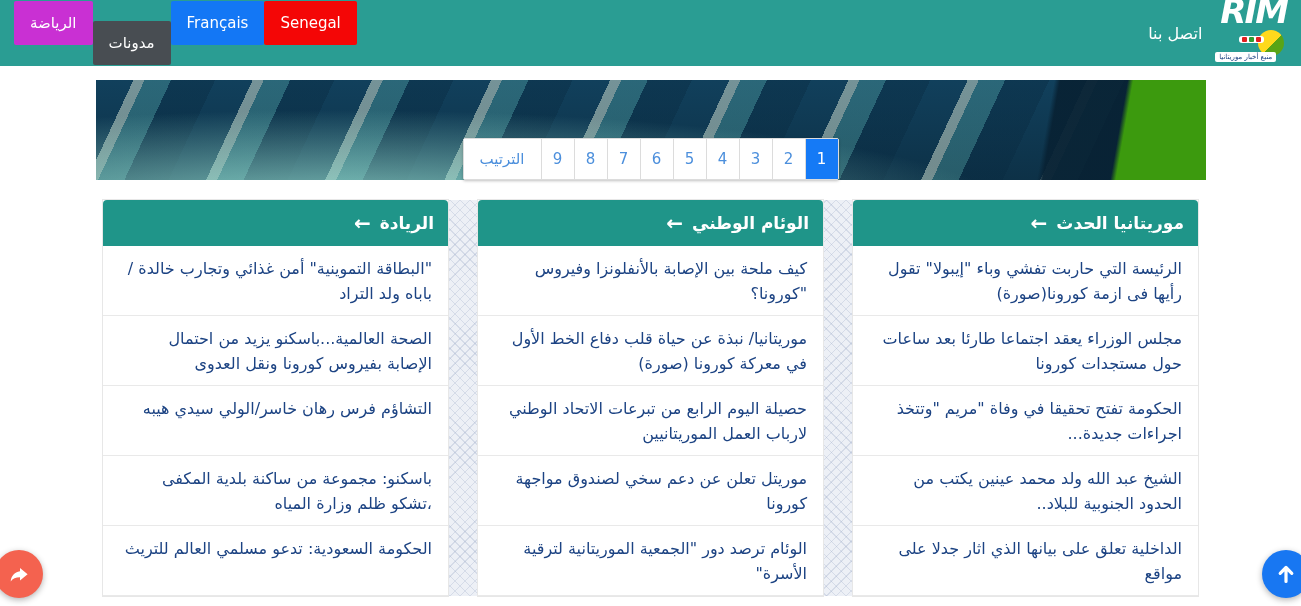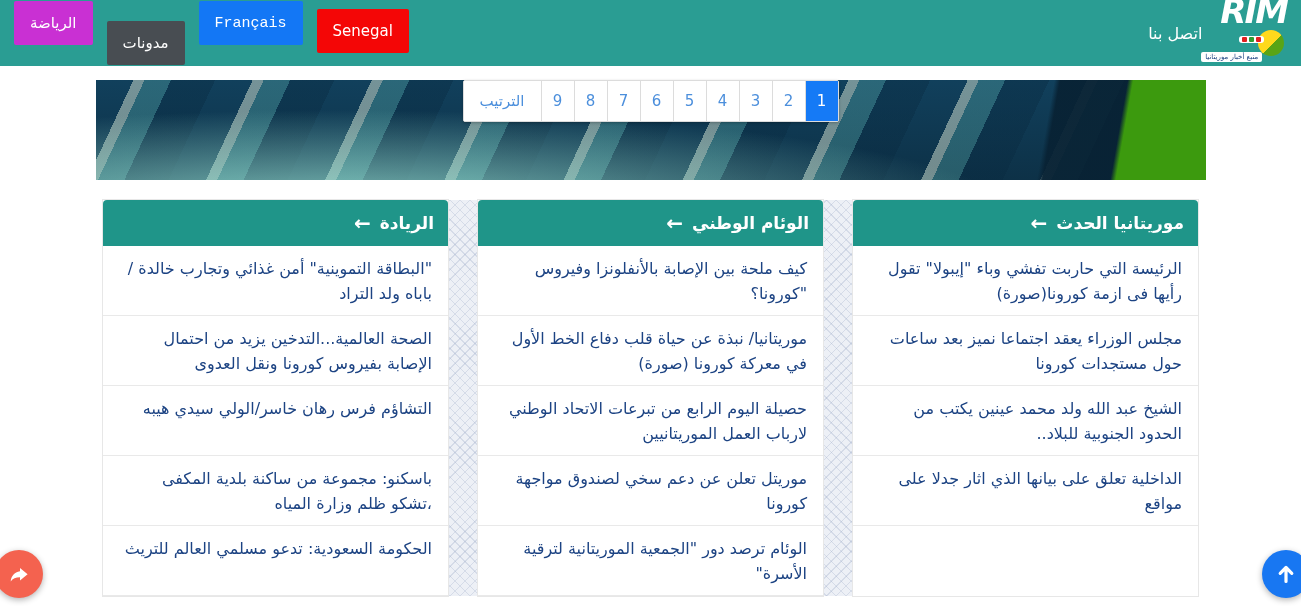--- a/index.html
+++ b/index.html
@@ -14,38 +14,38 @@
   .logo { display:flex; align-items:flex-start; cursor:pointer;flex-direction:column; }
   .logo-rim { color:#fff; font-size:34px; font-weight:bold; font-style:italic;
               letter-spacing:-2px; line-height:1; }
   .logo-cluster { position:relative; width:64px; height:44px; }
   .logo-ring { position:absolute; right:0; top:2px; width:26px; height:26px; border-radius:50%;
                background:linear-gradient(135deg,#ffd91c 0 55%, #59a415 55%); }
   .logo-pill { position:absolute; right:20px; top:8px; background:#fff; border-radius:3px;
                padding:1px 3px; display:flex; gap:2px; }
   .logo-pill i { width:5px; height:5px; border-radius:1px; display:block; }
   .dot-red { background:#e02020; } .dot-green { background:#2f9e2f; }
-  .logo-badge { position:absolute; right:22px; top:24px; background:#fff; color:#1c4383;
+  .logo-badge { position:absolute; right:8px; top:24px; background:#fff; color:#1c4383;
                 font-size:7px; padding:1px 4px; border-radius:2px; white-space:nowrap; }
   .contact { color:#fff; font-size:16px; cursor:pointer;margin-left:20px; }
-  .nav-buttons { display:flex; gap:14px; direction:ltr; }
+  .nav-buttons { display:flex; direction:ltr; }
   .nav-btn { border:none; color:#fff; font-size:15px; font-family:inherit; height:44px;
              min-width:78px; padding:0 16px; border-radius:2px; cursor:pointer; }
 
   
   .content { padding-top:14px; }
   .banner { width:1110px; height:100px; margin:0 auto 20px auto;
     background:
       linear-gradient(100deg, rgba(0,0,0,0) 0 91.5%, #3c9a0e 92%),
       linear-gradient(100deg, rgba(0,0,0,0) 0 85%, rgba(8,34,52,.95) 85.5% 92%, rgba(0,0,0,0) 92%),
       radial-gradient(ellipse at 22% 135%, rgba(160,235,220,.85), rgba(160,235,220,0) 55%),
       repeating-linear-gradient(115deg, rgba(238,248,230,0) 0 34px, rgba(238,248,225,.45) 34px 44px,
          rgba(110,205,195,.28) 44px 68px, rgba(8,40,62,.35) 68px 108px),
       linear-gradient(#11405c, #0d3147);
-    display:flex; align-items:flex-start; justify-content:center; }
+    display:flex; align-items:flex-end; justify-content:center; }
   .pagination { display:flex; direction:ltr; background:#fff; border:1px solid #dcdcdc;
                 border-radius:2px; box-shadow:0 1px 3px rgba(0,0,0,.25); }
   .page-box { min-width:33px; height:40px; display:flex; align-items:center; justify-content:center;
               color:#4c8fdc; font-size:15px; padding:0 10px; border-left:1px solid #dcdcdc;
               cursor:pointer; background:#fff; }
   .page-box:first-child { border-left:none; padding:0 16px; }
   .page-box.active { background:#157af6; color:#fff; }
 
   
   .columns { width:1095px; margin:0 auto; display:flex; gap:30px;
@@ -87,22 +87,22 @@
               <i class="dot-red"></i>
           </span>
           <span class="logo-badge">منبع أخبار موريتانيا</span>
         </span>
       </div>
       <span class="contact">اتصل بنا</span>
     </div>
     <nav class="nav-buttons" id="nav-buttons">
         <button class="nav-btn" style="background: rgb(201, 48, 211);">الرياضة</button>
         <button class="nav-btn" style="background: rgb(72, 77, 82); margin-top: 20px;">مدونات</button>
-        <button class="nav-btn" style="background: rgb(19, 119, 245); font-family: Liberation Mono, monospace;">Français</button>
-        <button class="nav-btn" style="background: rgb(244, 6, 6); margin-top: 8px;">Senegal</button>
+        <button class="nav-btn" style="background: rgb(19, 119, 245);">Français</button>
+        <button class="nav-btn" style="background: rgb(244, 6, 6);">Senegal</button>
       </nav>
   </header>
 
   <main class="content">
     <div class="banner">
       <nav class="pagination" id="pagination">
           <a class="page-box">الترتيب</a>
           <a class="page-box">9</a>
           <a class="page-box">8</a>
           <a class="page-box">7</a>
@@ -114,42 +114,43 @@
           <a class="page-box active">1</a>
         </nav>
     </div>
     <div class="columns" id="columns">
         <section class="column">
           <header class="col-header">
             <span class="col-title">موريتانيا الحدث</span>
             <span class="col-arrow">←</span>
           </header>
           <div class="news-item">الرئيسة التي حاربت تفشي وباء "إيبولا" تقول رأيها فى ازمة كورونا(صورة)</div>
-          <div class="news-item">مجلس الوزراء يعقد اجتماعا نميز بعد ساعات حول مستجدات كورونا</div>
+          <div class="news-item">مجلس الوزراء يعقد اجتماعا طارئا بعد ساعات حول مستجدات كورونا</div>
+          <div class="news-item">الحكومة تفتح تحقيقا في وفاة "مريم "وتتخذ اجراءات جديدة...</div>
           <div class="news-item">الشيخ عبد الله ولد محمد عينين يكتب من الحدود الجنوبية للبلاد..</div>
           <div class="news-item">الداخلية تعلق على بيانها الذي اثار جدلا على مواقع</div>
         </section>
         <section class="column">
           <header class="col-header">
             <span class="col-title">الوئام الوطني</span>
             <span class="col-arrow">←</span>
           </header>
           <div class="news-item">كيف ملحة بين الإصابة بالأنفلونزا وفيروس "كورونا؟</div>
           <div class="news-item">موريتانيا/ نبذة عن حياة قلب دفاع الخط الأول في معركة كورونا (صورة)</div>
           <div class="news-item">حصيلة اليوم الرابع من تبرعات الاتحاد الوطني لارباب العمل الموريتانيين</div>
           <div class="news-item">موريتل تعلن عن دعم سخي لصندوق مواجهة كورونا</div>
           <div class="news-item">الوئام ترصد دور "الجمعية الموريتانية لترقية الأسرة"</div>
         </section>
         <section class="column">
           <header class="col-header">
             <span class="col-title">الريادة</span>
             <span class="col-arrow">←</span>
           </header>
           <div class="news-item">"البطاقة التموينية" أمن غذائي وتجارب خالدة / باباه ولد التراد</div>
-          <div class="news-item">الصحة العالمية...التدخين يزيد من احتمال الإصابة بفيروس كورونا ونقل العدوى</div>
+          <div class="news-item">الصحة العالمية...باسكنو يزيد من احتمال الإصابة بفيروس كورونا ونقل العدوى</div>
           <div class="news-item">التشاؤم فرس رهان خاسر/الولي سيدي هيبه</div>
           <div class="news-item">باسكنو: مجموعة من ساكنة بلدية المكفى ،تشكو ظلم وزارة المياه</div>
           <div class="news-item">الحكومة السعودية: تدعو مسلمي العالم للتريث</div>
         </section>
       </div>
   </main>
 
   <button class="fab fab-share">
     <span style="display:flex">
       <svg viewBox="0 0 24 24">

